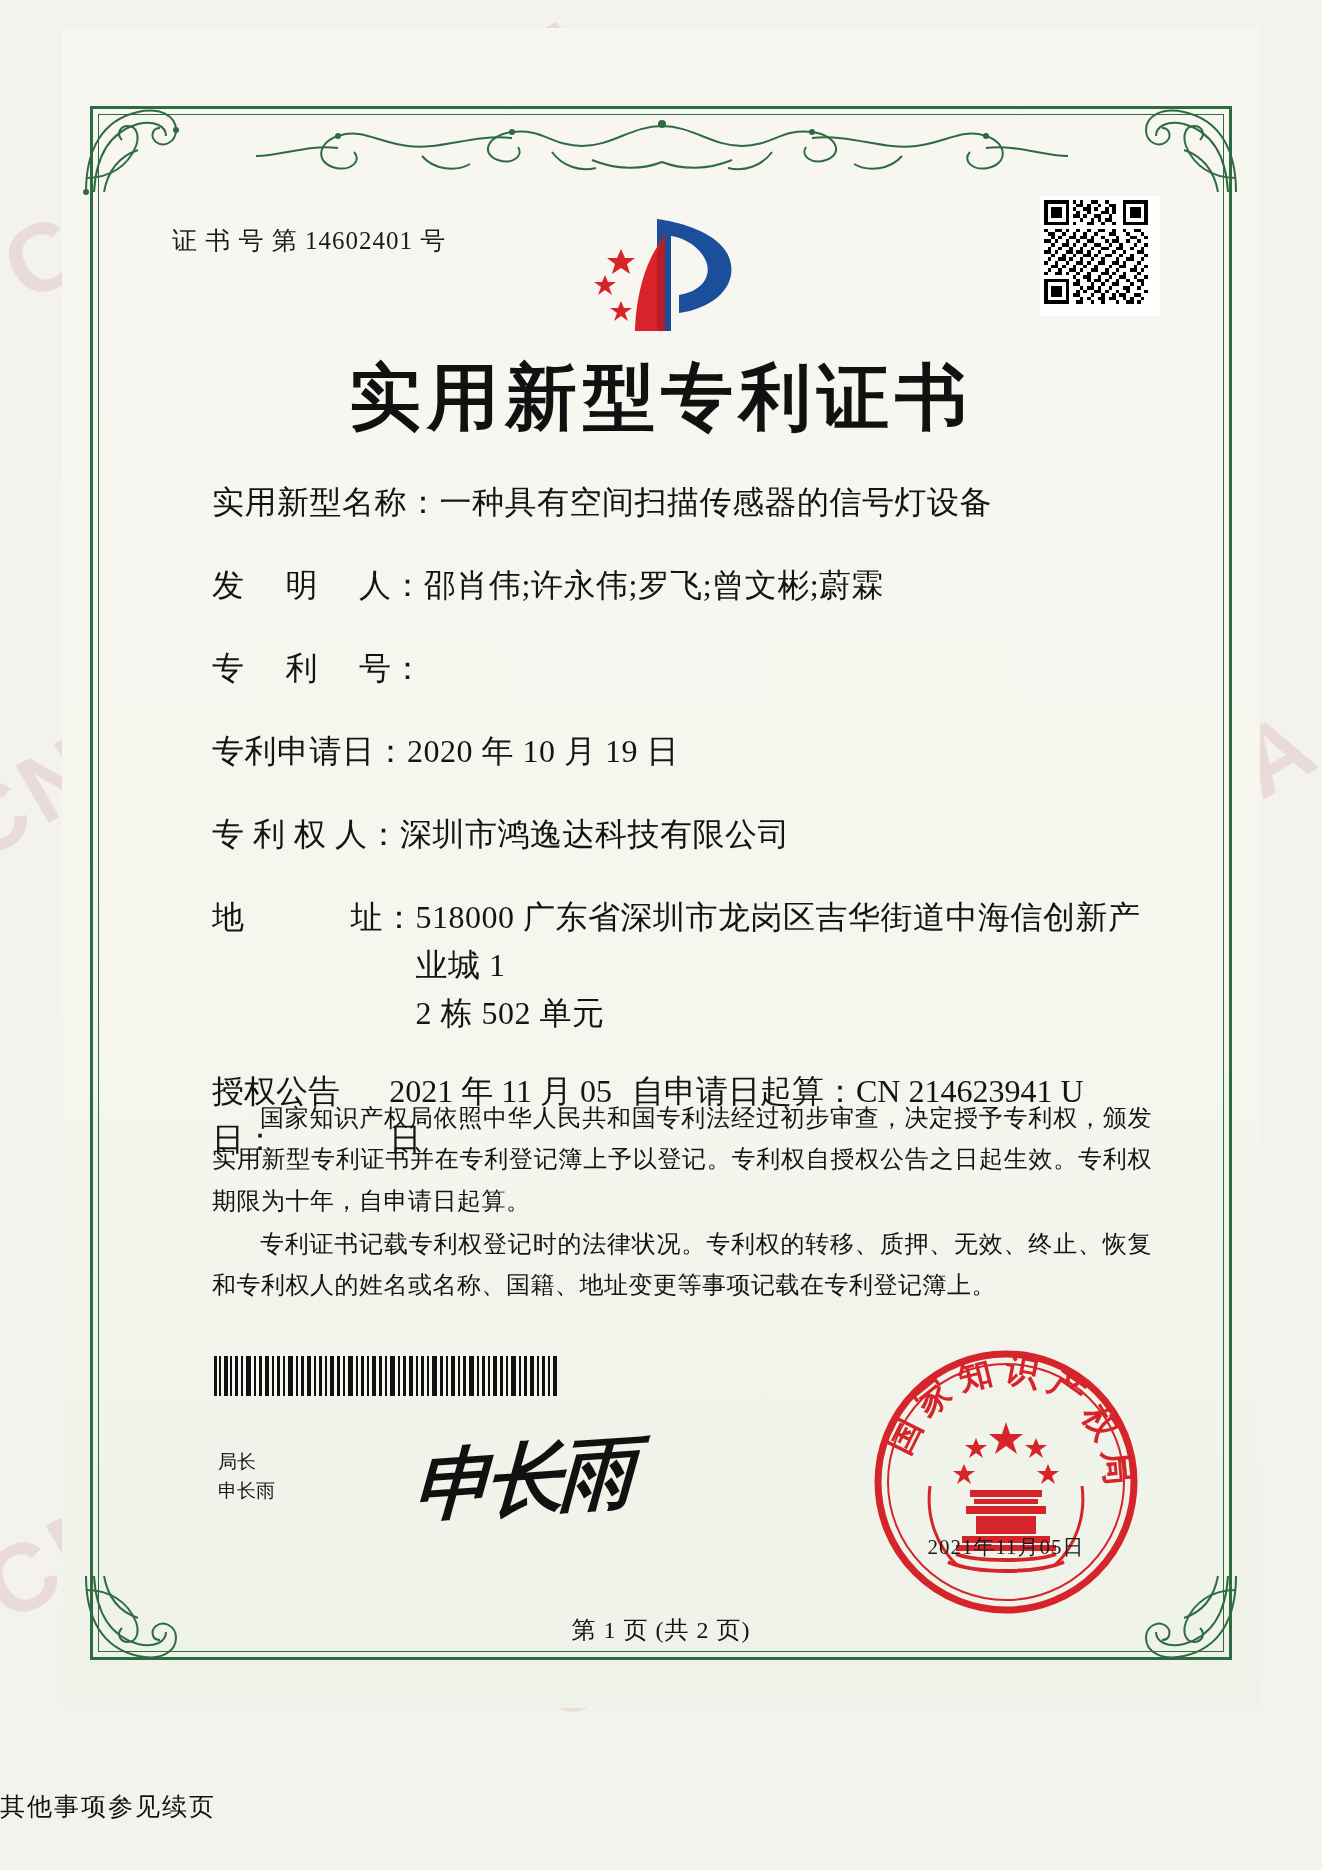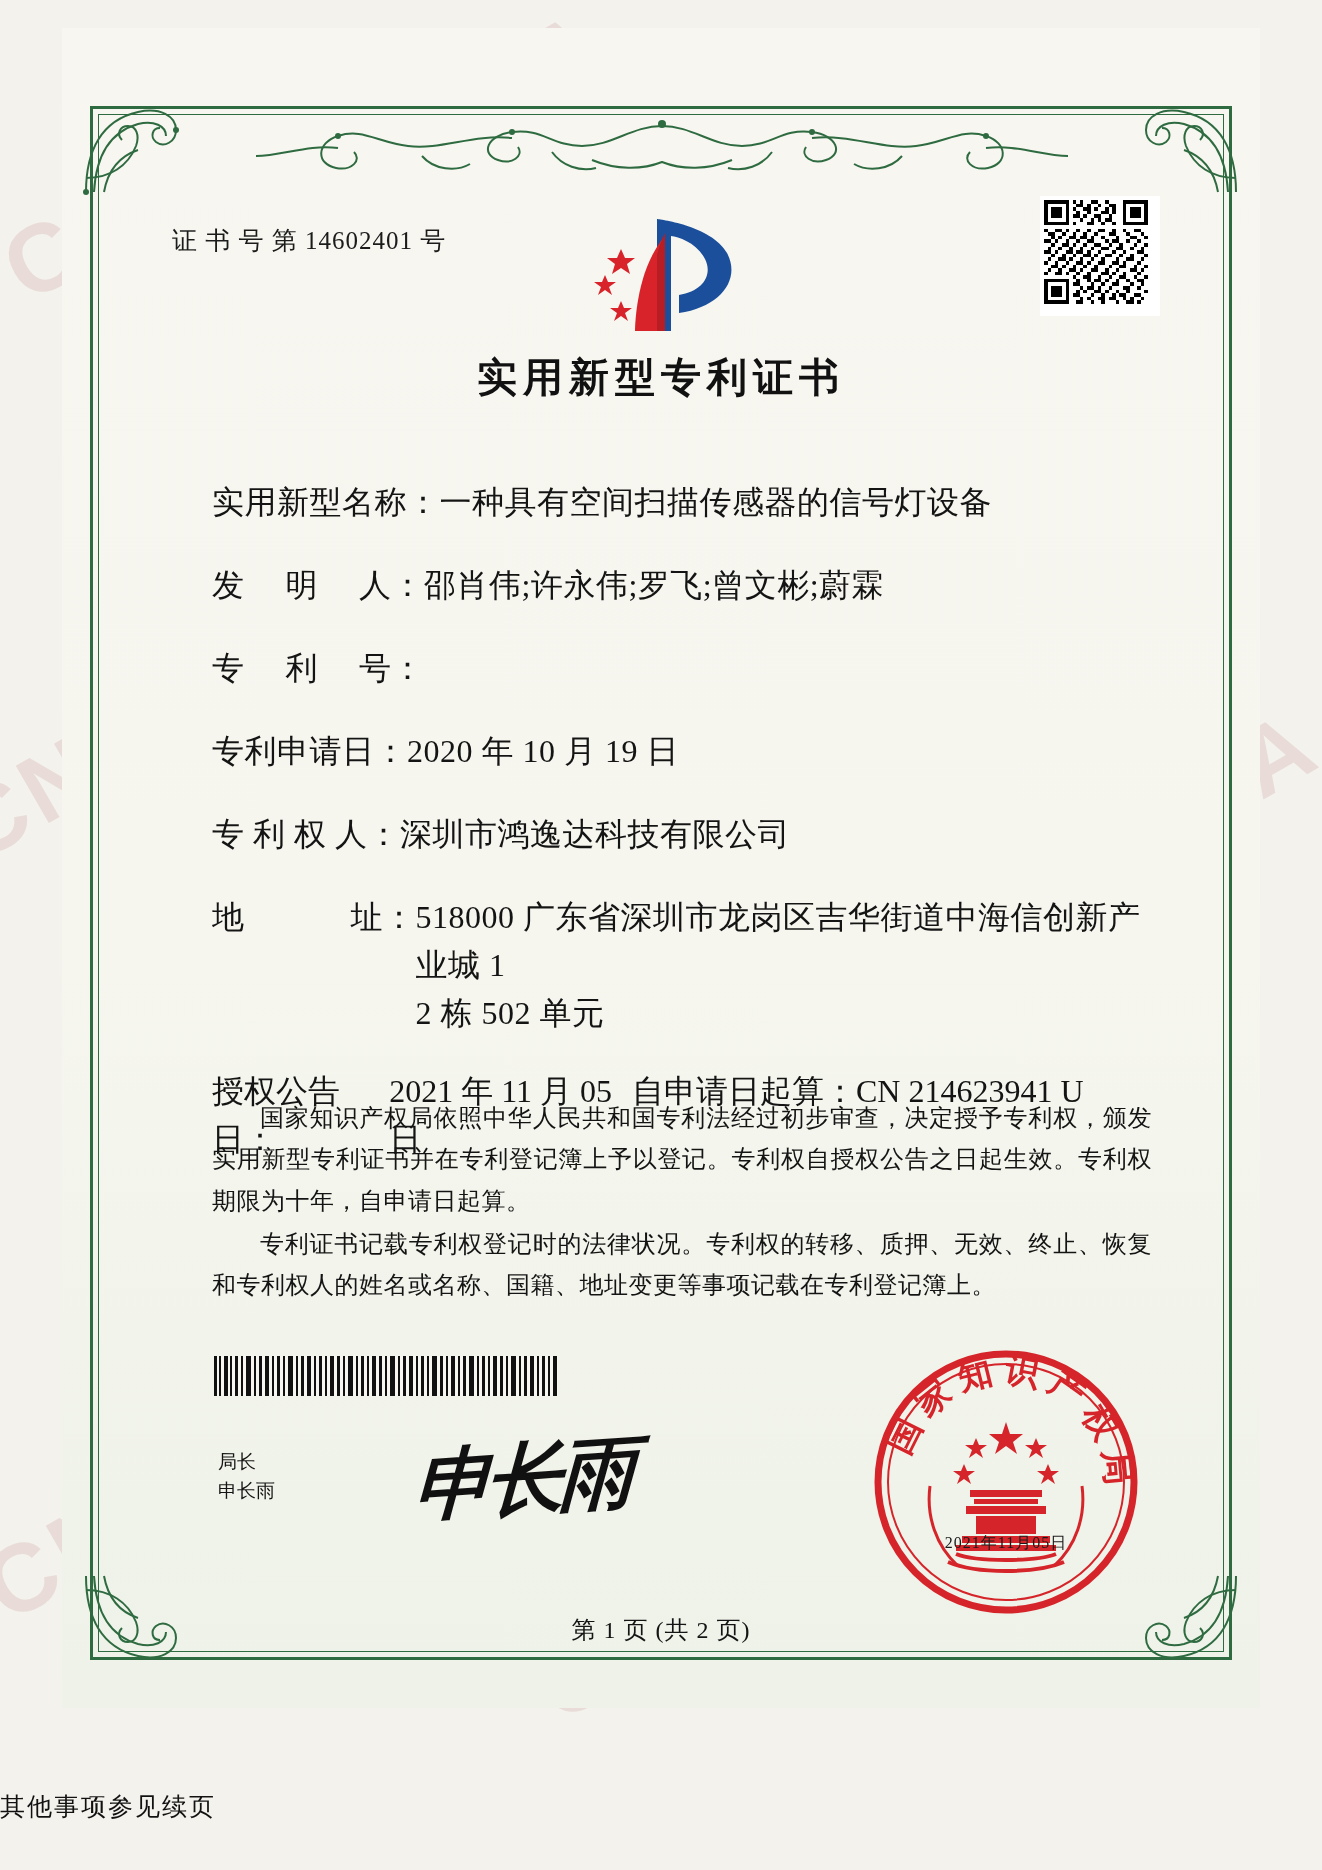--- a/index.html
+++ b/index.html
@@ -117,21 +117,21 @@
     transform: translateX(-50%);
     width: 200px;
     height: 150px;
   }
 
   .title {
     position: absolute;
     left: 0; right: 0;
     top: 322px;
     text-align: center;
-    font-size: 40px;
+    font-size: 72px;
     font-weight: 700;
     letter-spacing: 6px;
     color: #111;
     font-family: "DejaVu Serif", "Liberation Serif", serif;
   }
 
   .fields {
     position: absolute;
     left: 150px;
     right: 110px;
@@ -216,21 +216,21 @@
     top: 1318px;
     width: 272px;
     height: 272px;
   }
   .seal-date {
     position: absolute;
     right: 128px;
     top: 1505px;
     width: 252px;
     text-align: center;
-    font-size: 16px;
+    font-size: 21px;
     color: #1a1a1a;
     letter-spacing: 1px;
   }
 
   .page-no {
     position: absolute;
     left: 0; right: 0;
     bottom: 62px;
     text-align: center;
     font-size: 24px;

